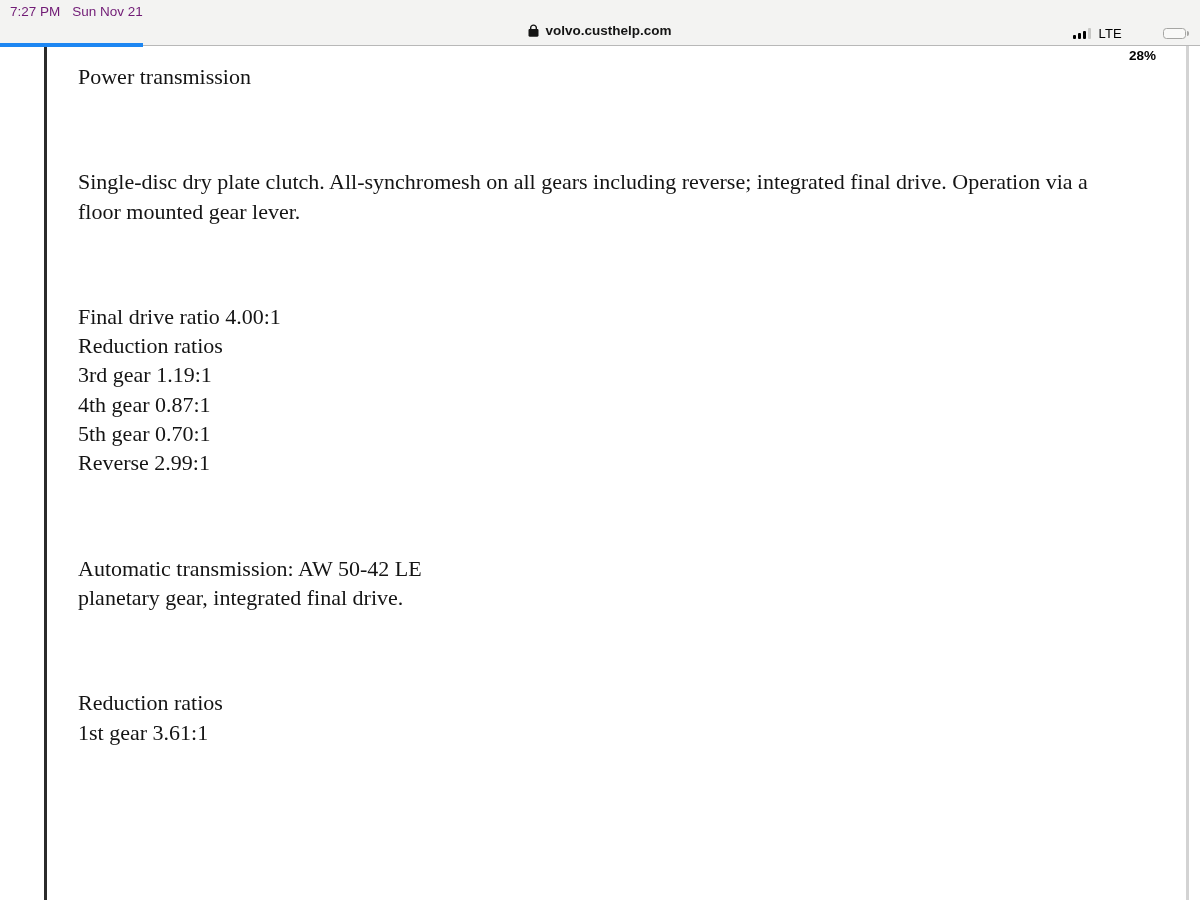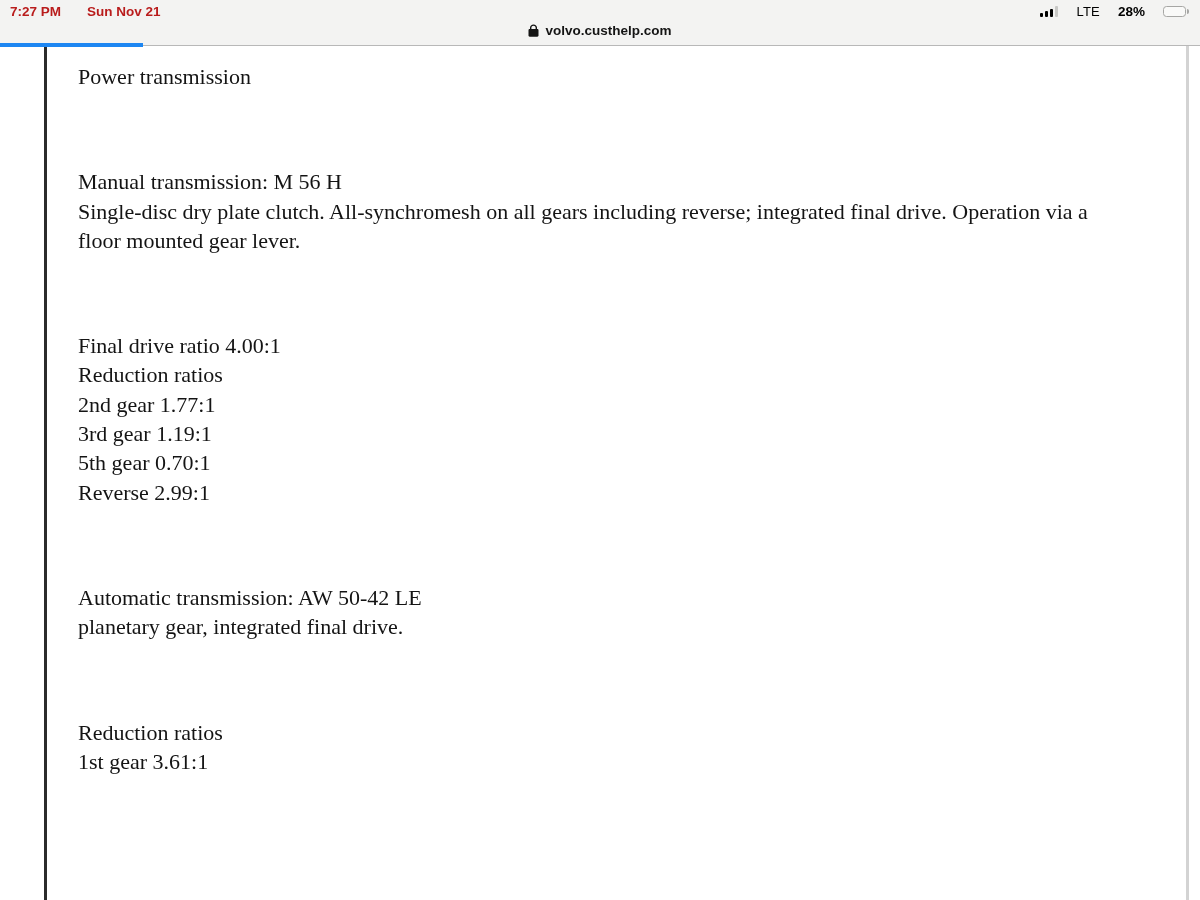--- a/index.html
+++ b/index.html
@@ -16,30 +16,30 @@
     position: absolute; top: 0; left: 0;
     width: 1200px; height: 46px;
     box-sizing: border-box;
     background: #f3f3f2;
     border-bottom: 1px solid #b8b8b8;
     z-index: 2;
   }
   .status-left {
     position: absolute; top: 4px; left: 10px;
     display: flex; align-items: baseline;
-    font-size: 13.5px; font-weight: 700; color: #b91c1c;
+    font-size: 13.5px; font-weight: 400; color: #701a75;
   }
-  .status-date { margin-left: 26px; }
+  .status-date { margin-left: 12px; }
   .status-right {
     position: absolute; top: 4px; right: 11px;
-    display: flex; align-items: center; gap: 18px;
+    display: flex; align-items: center; gap: 7px;
     font-size: 13px; color: #000;
   }
   .lte-label { font-size: 13px; font-weight: 400; letter-spacing: .2px; }
-  .battery-pct { font-size: 13.5px; font-weight: 600; }
+  .battery-pct { font-size: 13.5px; font-weight: 600; margin-top: 44px; }
 
   
   .signal { display: flex; align-items: flex-end; gap: 1.5px; height: 11px; }
   .signal span { width: 3.5px; border-radius: 1px; background: #000; display: block; }
   .signal .b1 { height: 4.5px; }
   .signal .b2 { height: 6.5px; }
   .signal .b3 { height: 8.5px; }
   .signal .b4 { height: 11px; background: #c8c8c6; }
 
   
@@ -130,29 +130,28 @@
 
 <div class="left-rule"></div>
 <div class="right-rule"></div>
 
 <div class="content">
   <div>
       <div class="block">
         <div class="line">Power transmission</div>
       </div>
       <div class="block">
-        <div class="line">Manual transmission: M 56 H</div>
         <div class="line">Single-disc dry plate clutch. All-synchromesh on all gears including reverse; integrated final drive. Operation via a</div>
         <div class="line">floor mounted gear lever.</div>
       </div>
       <div class="block">
         <div class="line">Final drive ratio 4.00:1</div>
         <div class="line">Reduction ratios</div>
-        <div class="line">2nd gear 1.77:1</div>
         <div class="line">3rd gear 1.19:1</div>
+        <div class="line">4th gear 0.87:1</div>
         <div class="line">5th gear 0.70:1</div>
         <div class="line">Reverse 2.99:1</div>
       </div>
       <div class="block">
         <div class="line">Automatic transmission: AW 50-42 LE</div>
         <div class="line">planetary gear, integrated final drive.</div>
       </div>
       <div class="block">
         <div class="line">Reduction ratios</div>
         <div class="line">1st gear 3.61:1</div>

